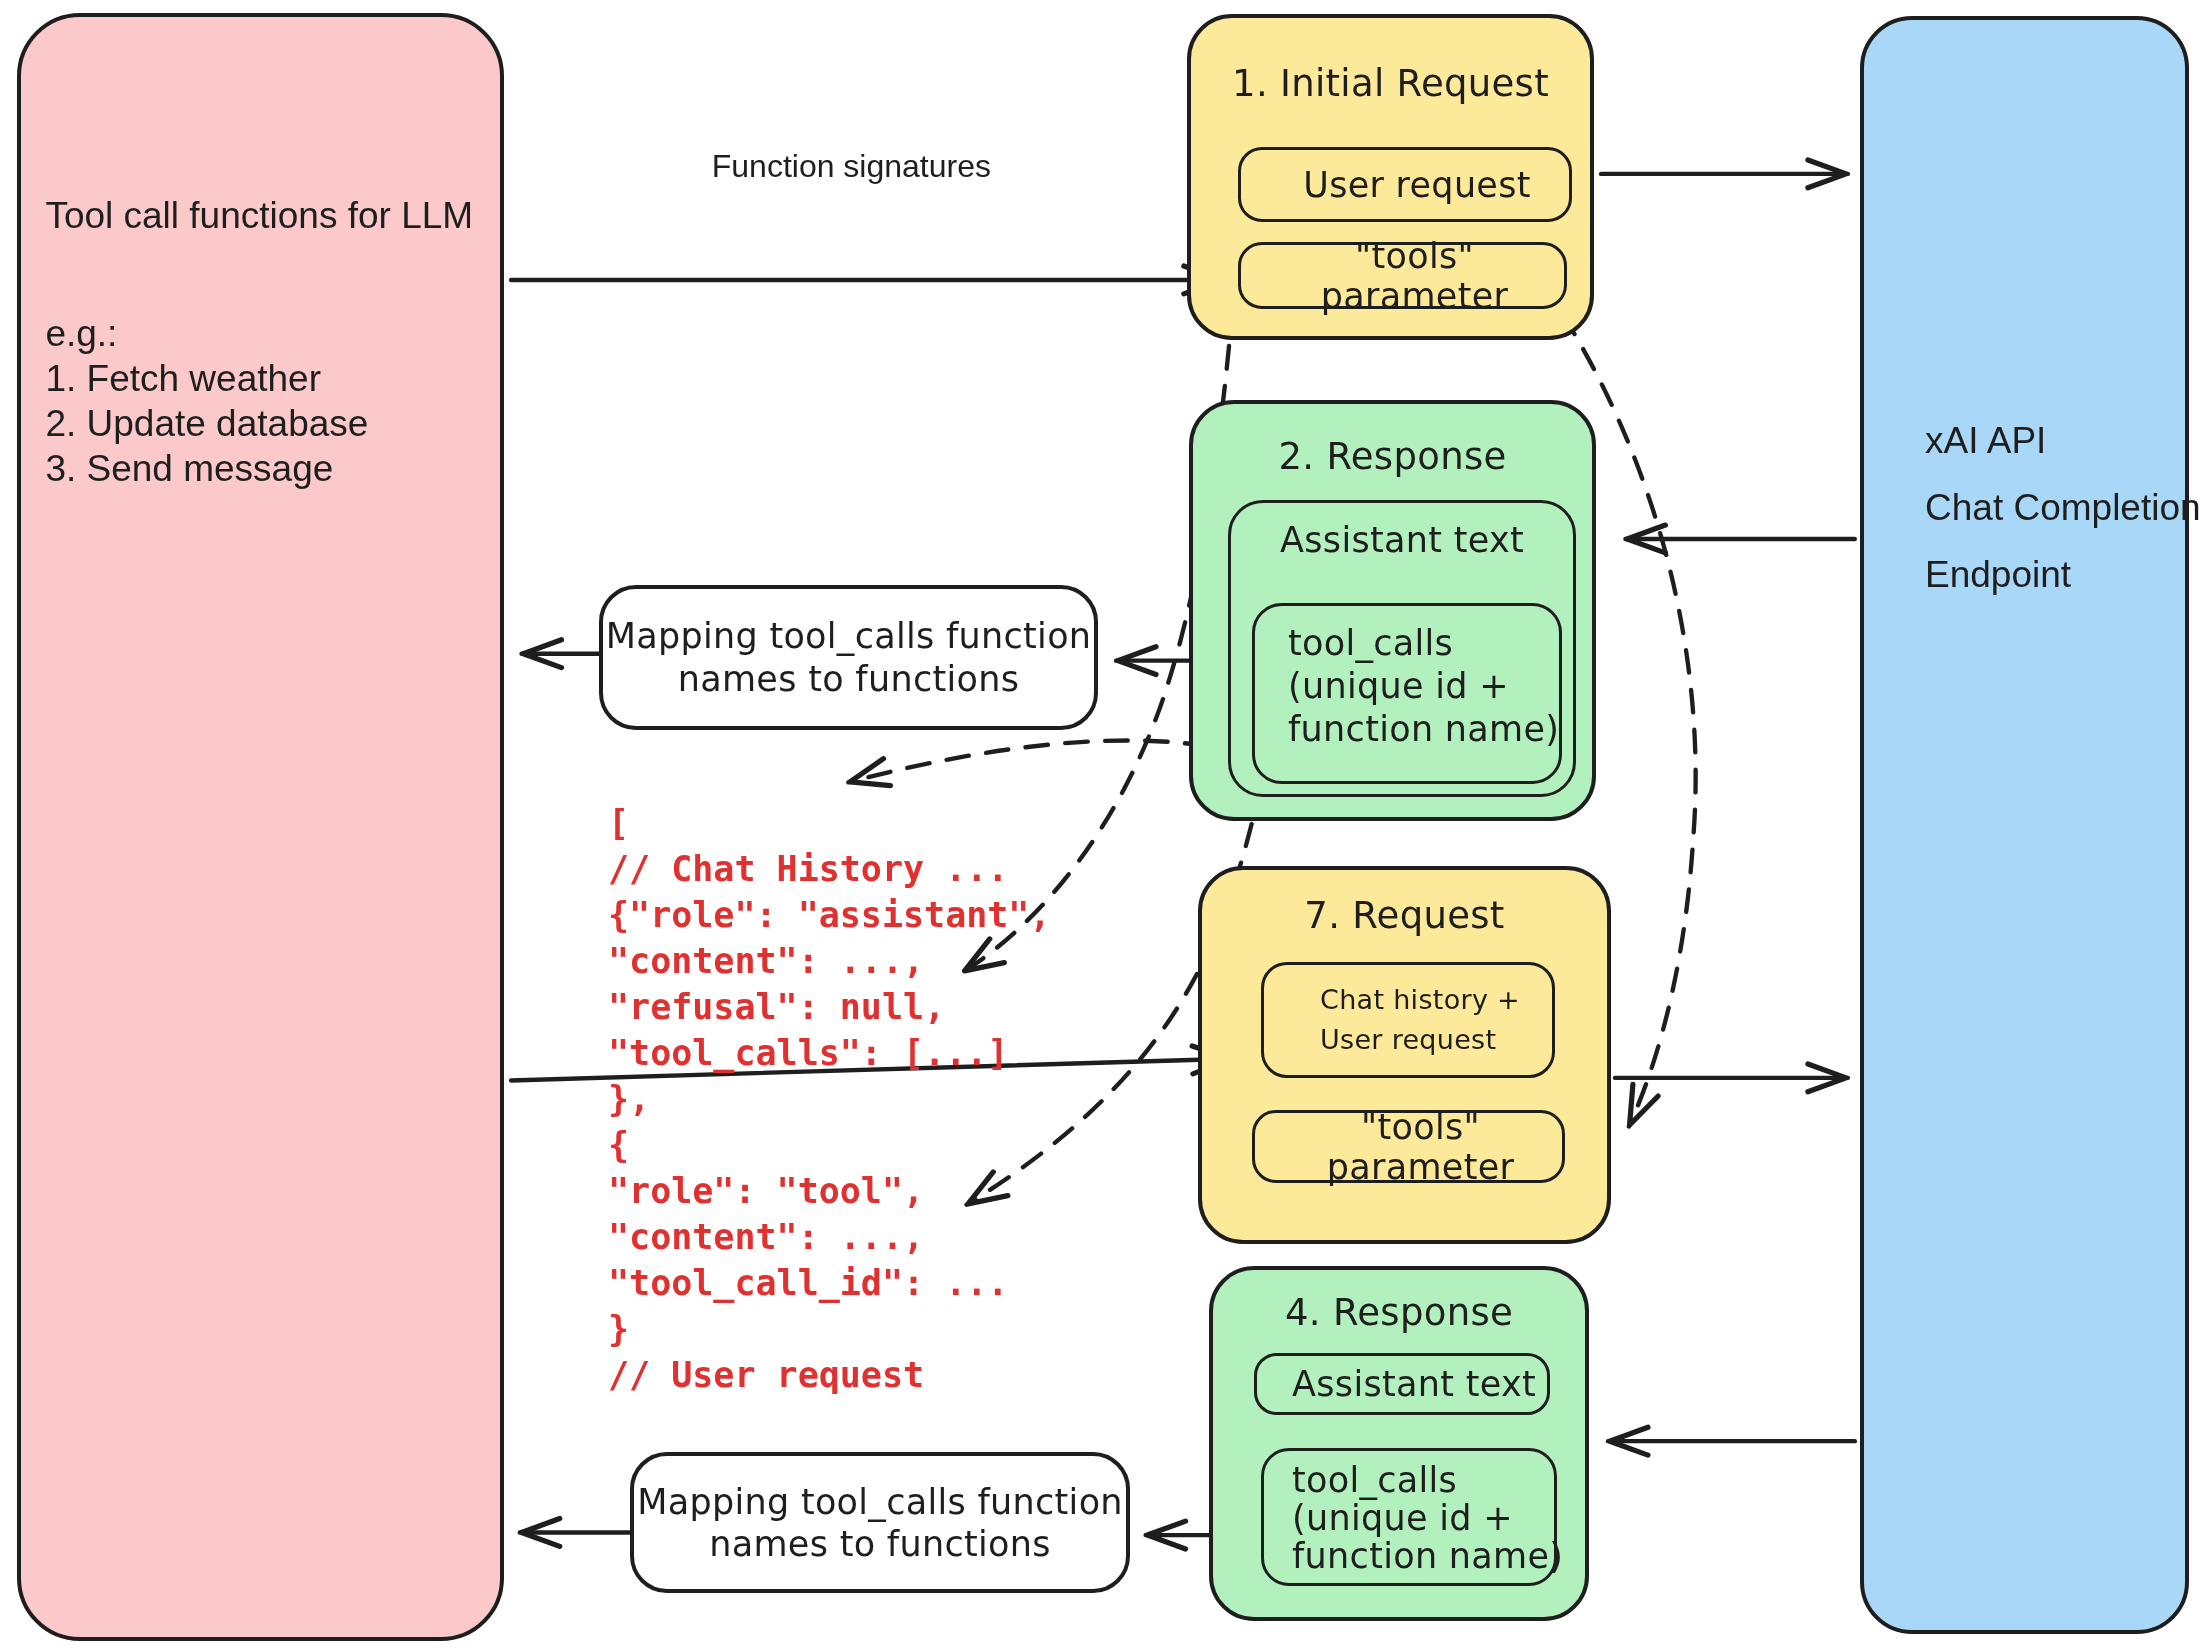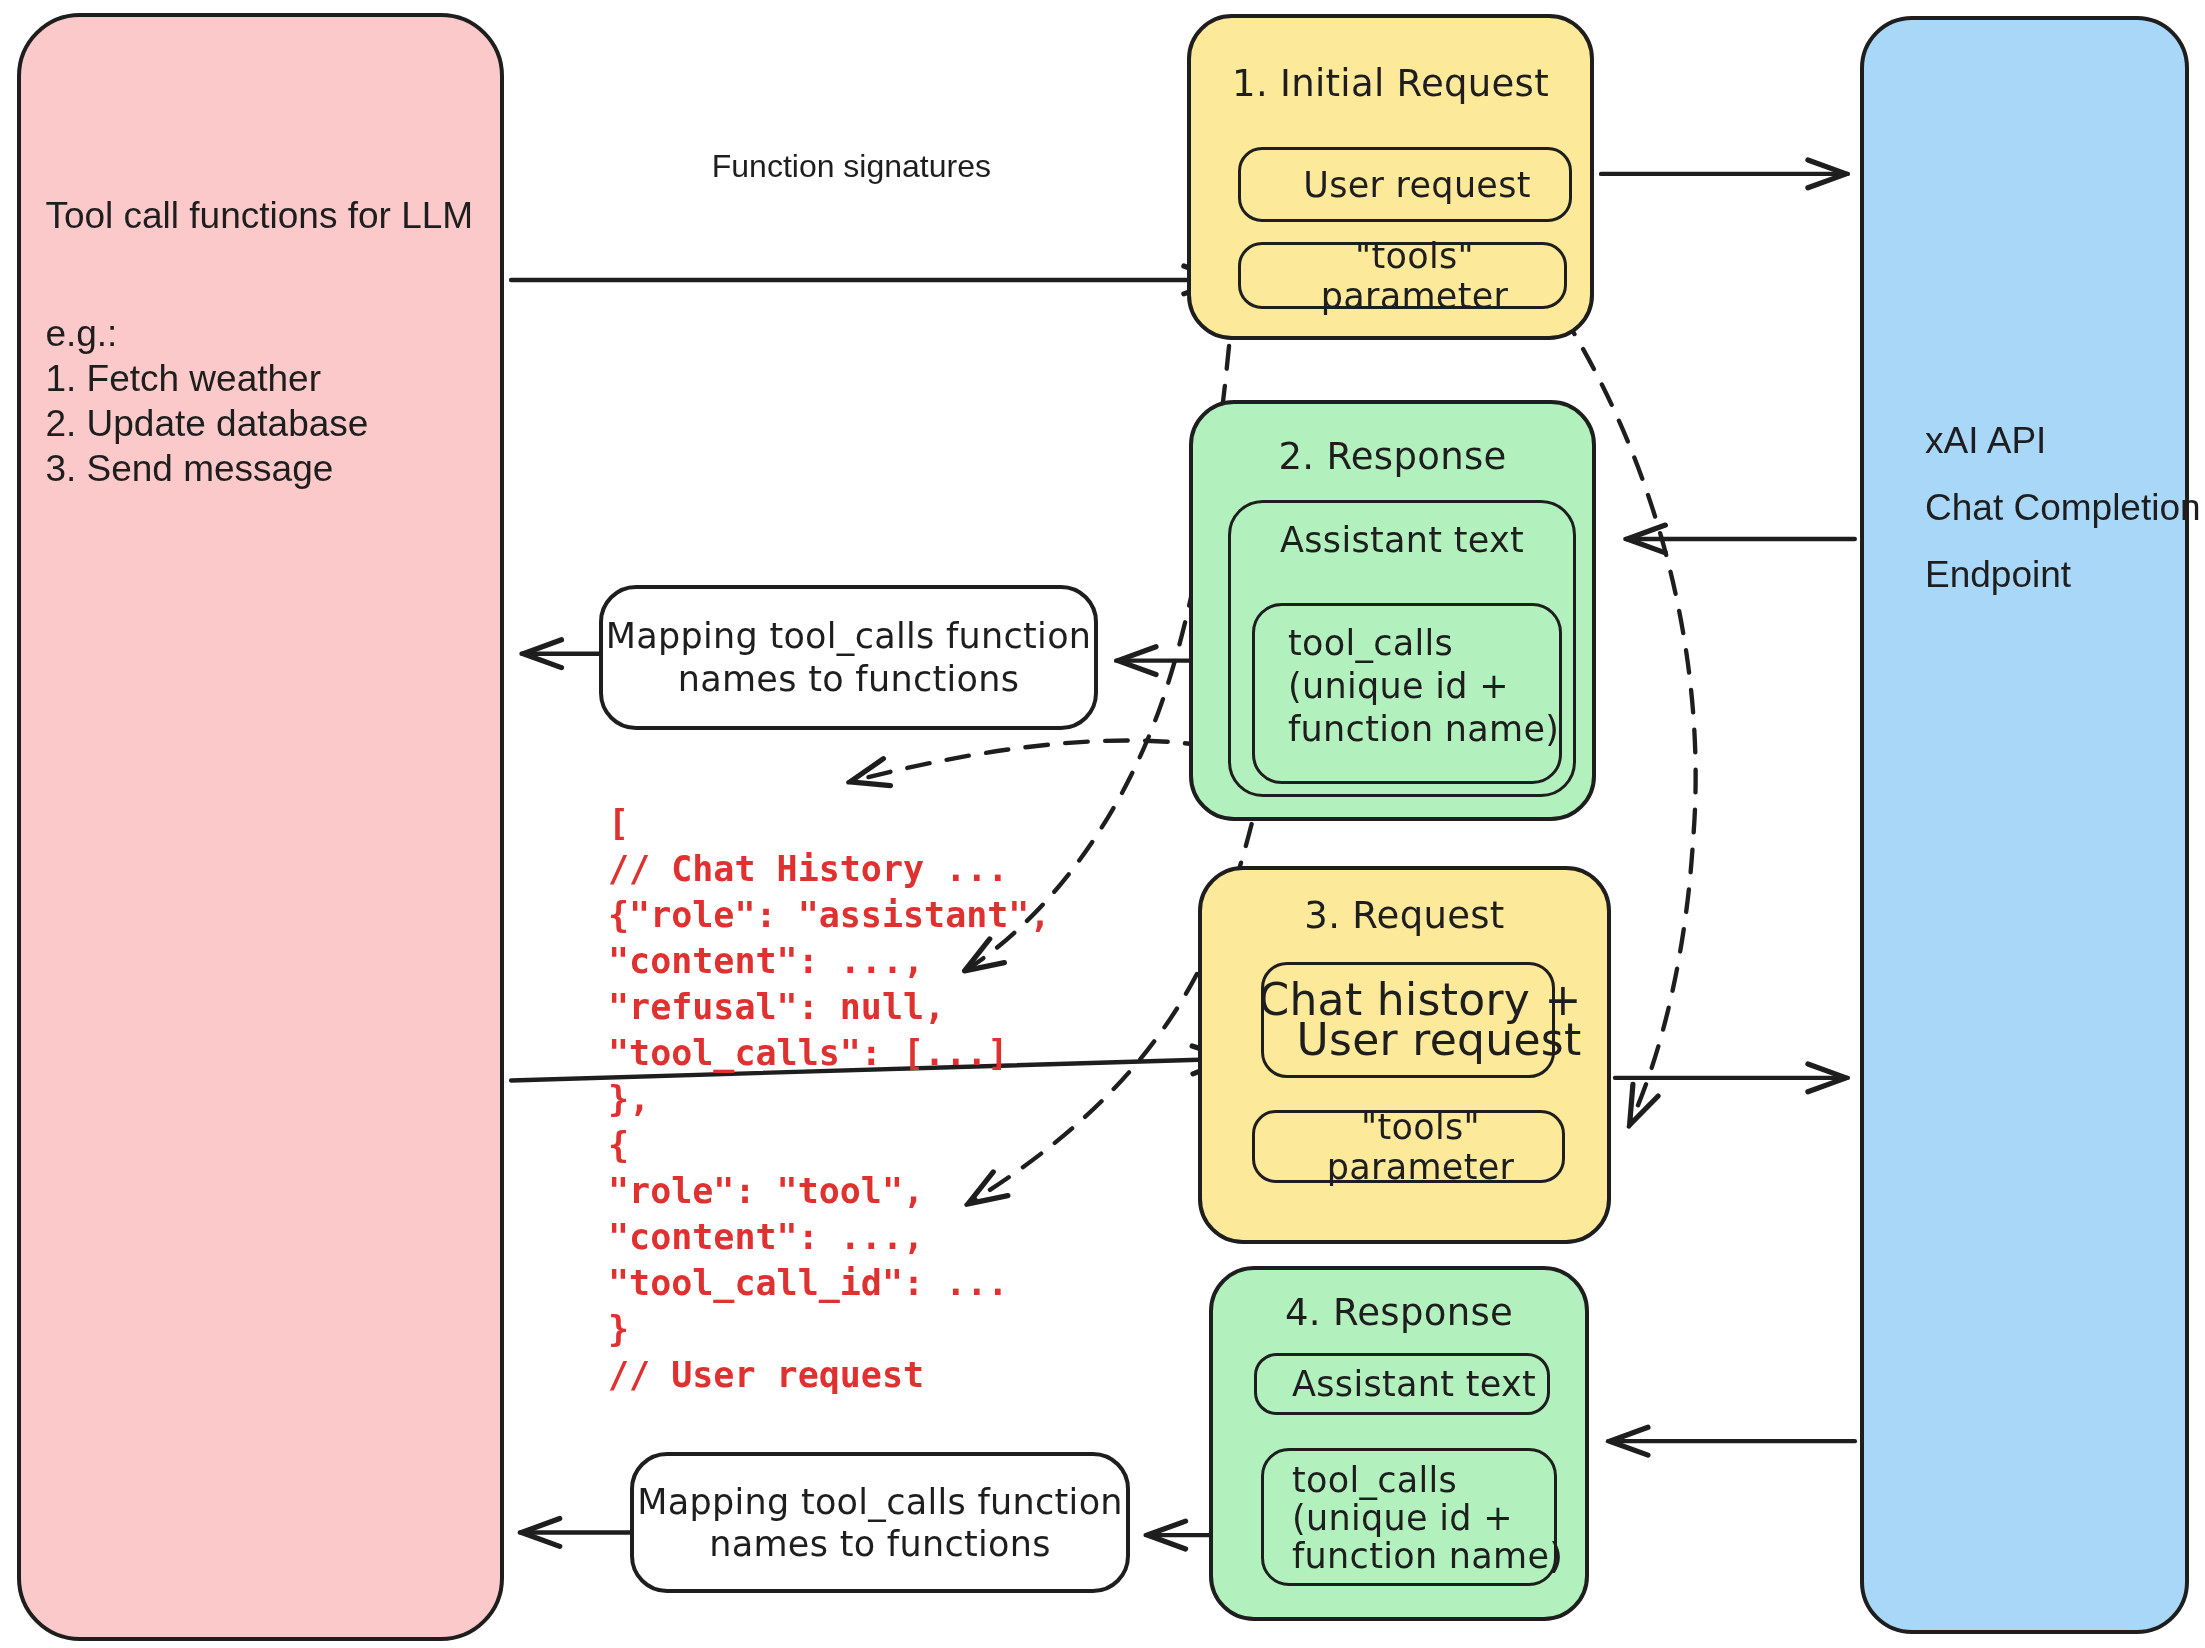--- a/index.html
+++ b/index.html
@@ -101,23 +101,23 @@
 "tool_calls": [...]
 },
 {
 "role": "tool",
 "content": ...,
 "tool_call_id": ...
 }
 // User request</pre>
 
   <div class="abs node" style="left:1198px;top:866px;width:413px;height:378px;background:var(--yellow);border-radius:45px;">
-    <div class="abs hand title" style="left:0;top:24px;width:100%;">3. Request</div>
+    <div class="abs hand title" style="left:0;top:24px;width:100%;">7. Request</div>
     <div class="abs inner center" style="left:59px;top:92px;width:294px;height:116px;border-radius:26px;">
-      <pre class="hand lines" style="text-align:right;font-size:44px;line-height:40px;font-family:'DejaVu Sans',sans-serif;">Chat history +
+      <pre class="hand lines" style="text-align:left;font-size:27px;line-height:40px;font-family:'DejaVu Sans',sans-serif;">Chat history +
 User request</pre>
     </div>
     <div class="abs inner hand center" style="left:50px;top:240px;width:313px;height:73px;border-radius:24px;font-size:35px;">"tools" parameter</div>
   </div>
 
   <div class="abs node" style="left:1209px;top:1266px;width:380px;height:355px;background:var(--green);border-radius:45px;">
     <div class="abs hand title" style="left:0;top:21px;width:100%;">4. Response</div>
     <div class="abs inner hand center" style="left:41px;top:83px;width:296px;height:62px;border-radius:22.6px;font-size:35px;">Assistant text</div>
     <div class="abs inner" style="left:48px;top:178px;width:296px;height:138px;border-radius:28px;">
       <pre class="abs hand lines" style="left:28px;top:10.4px;font-size:35px;line-height:38px;font-family:'DejaVu Sans',sans-serif;">tool_calls

